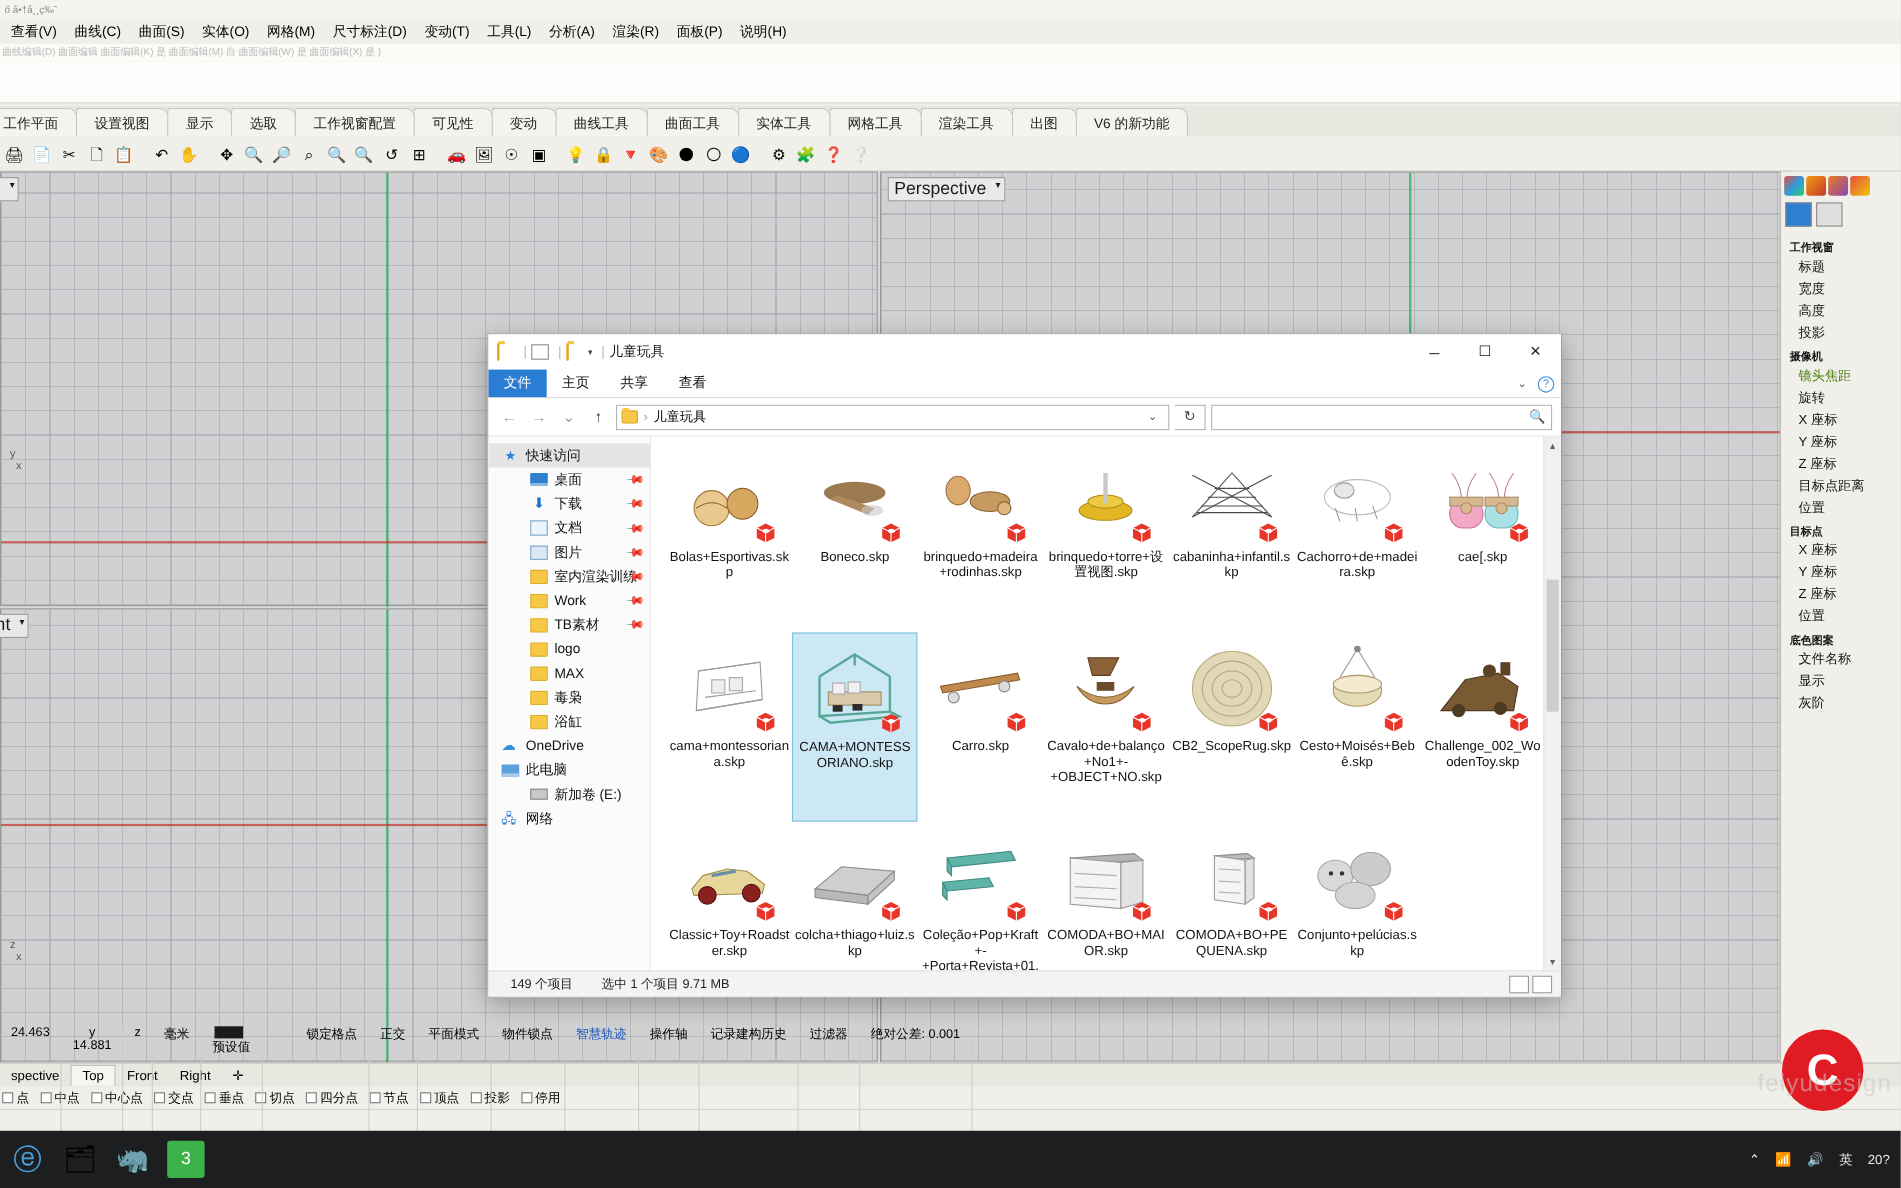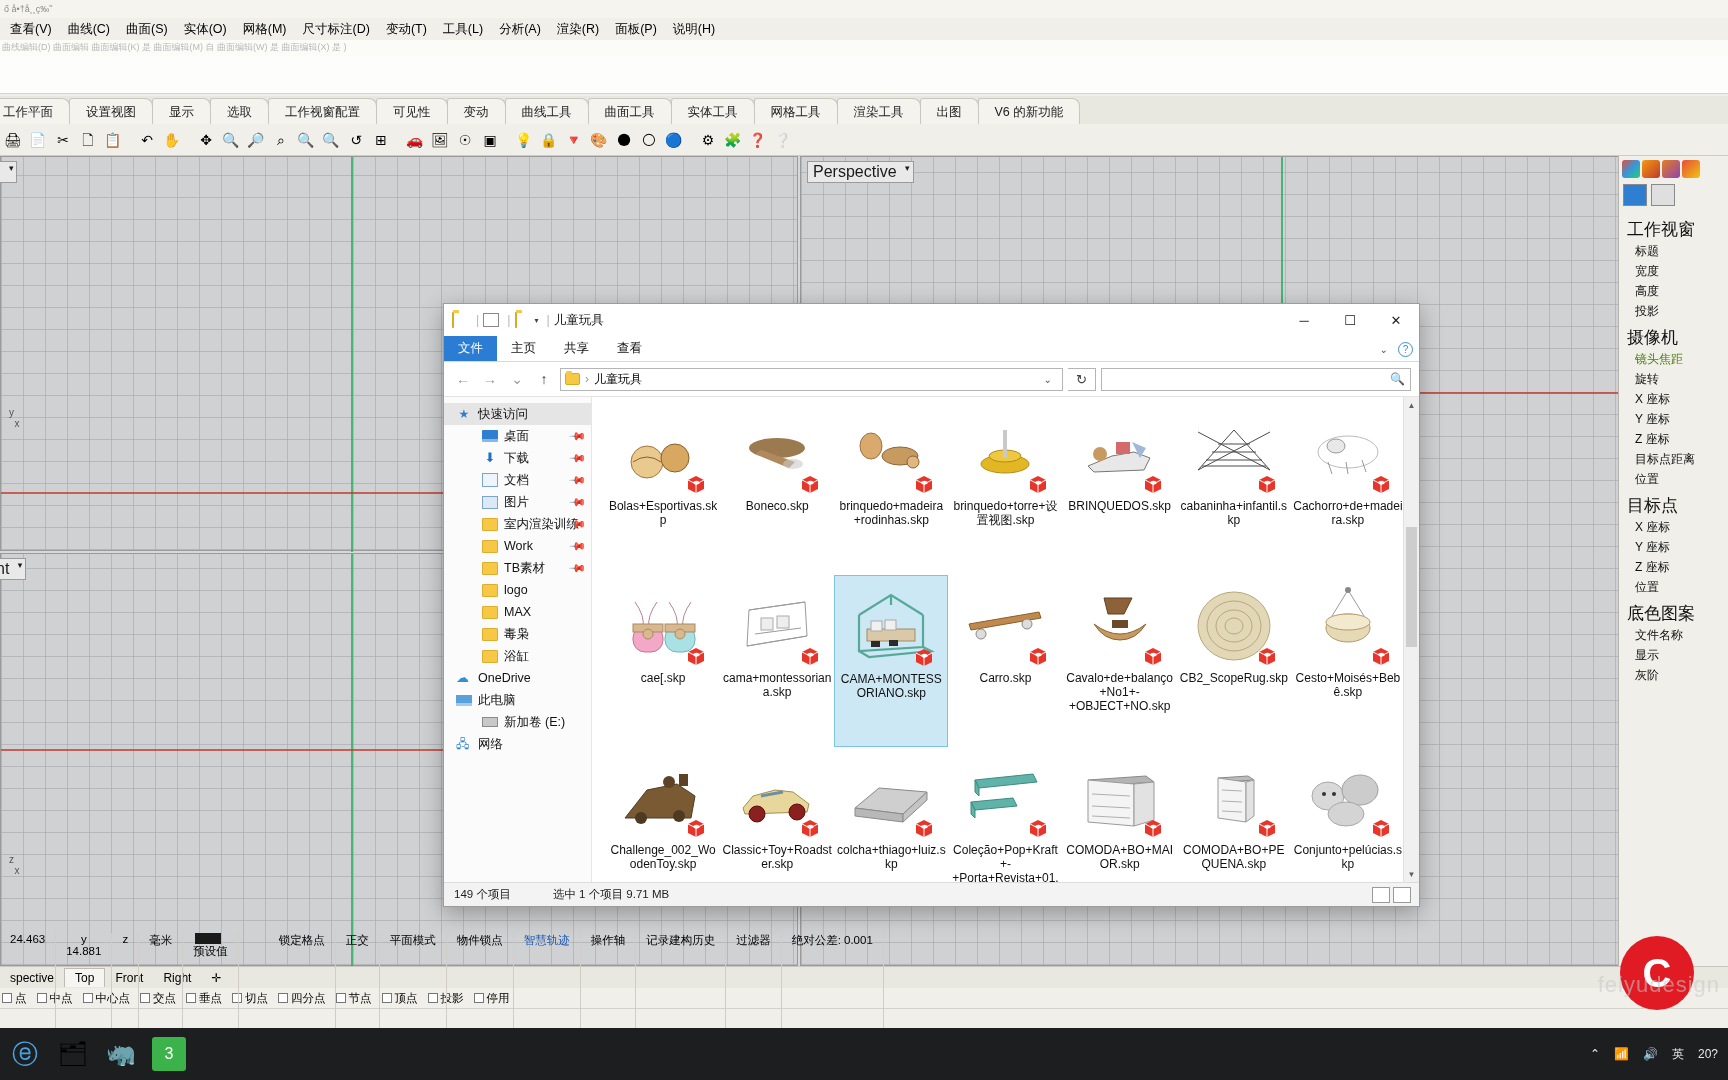--- a/index.html
+++ b/index.html
@@ -81,21 +81,21 @@
 
   
   .rh-panel {
     position:absolute; top:156px; right:0; width:110px; height:810px;
     background:#f0efe9; border-left:1px solid #b5b3ab;
   }
   .rh-panel-icons { display:flex; gap:2px; padding:4px 3px; align-items:center; }
   .rh-panel-icons i { width:18px; height:18px; border-radius:3px; display:inline-block; }
   .rh-panel-row2 { display:flex; gap:4px; padding:2px 4px 6px 4px; }
   .rh-panel-row2 i { width:24px; height:22px; border:1px solid #8a8a8a; background:#dfdfdf; display:inline-block; }
-  .rh-panel h4 { margin:6px 0 2px 8px; font-size:17px; font-weight:400; color:#111; }
+  .rh-panel h4 { margin:6px 0 2px 8px; font-size:10px; font-weight:700; color:#111; }
   .rh-prop { font-size:12px; color:#111; margin:0 0 3px 16px; }
   .rh-prop.dim { color:#4d7c0f; }
 
   
   .rh-viewtabs {
     position:absolute; top:966px; left:0; width:1728px; height:22px;
     background:#e8e7e0; display:flex; align-items:center; font-size:12px;
     border-top:1px solid #c8c6be;
   }
   .rh-viewtabs span { padding:2px 10px; }
@@ -218,21 +218,21 @@
     position:absolute; right:0; top:0; width:16px; height:100%;
     background:#f0f0f0; border-left:1px solid #e0e0e0;
   }
   .ex-scroll .up, .ex-scroll .down { height:16px; display:flex; align-items:center; justify-content:center;
       font-size:8px; color:#606060; }
   .ex-scroll .down { position:absolute; bottom:0; left:0; right:0; }
   .ex-scroll .thumbbar { position:absolute; left:2px; right:2px; top:130px; height:120px; background:#cdcdcd; }
 
   .ex-status {
     height:24px; background:#f3f3f3; border-top:1px solid #dcdcdc;
-    display:flex; align-items:center; font-size:11.5px; color:#222; gap:42px; padding-left:10px;text-align:center;
+    display:flex; align-items:center; font-size:11.5px; color:#222; gap:26px; padding-left:20px;text-align:center;
   }
   .ex-status .views { margin-left:auto; display:flex; gap:3px; padding-right:8px; }
   .ex-status .views i { width:18px; height:16px; border:1px solid #9a9a9a; display:inline-block; background:#fff; }
 </style>
 </head>
 <body>
 
 <div id="rhino">
 
   <div class="rh-titlebar">ő å•†å¸¸ç‰˜</div>
@@ -655,39 +655,20 @@
                   <path d="M11 11 L11 20" stroke="#fff" stroke-width="1"></path>
                   <path d="M8 9 q5-3 7 1 q-3 3 -6 1" fill="#fff"></path>
                 </svg>
               </span>
             </div>
             <div class="fname">brinquedo+torre+设置视图.skp</div>
           </div>
           <div class="cell">
             <div class="thumb">
               <svg width="92" height="82" viewBox="0 0 92 82">
-                <path d="M14 54 L38 44 L60 40 L76 46 L70 58 L20 60Z" fill="#e8e8e8" stroke="#777"></path>
-                <circle cx="26" cy="42" r="7" fill="#c79a5f"></circle>
-                <rect x="42" y="30" width="14" height="12" fill="#d46a6a"></rect>
-                <path d="M58 30 l14 6 -6 10z" fill="#9fb8d8"></path>
-              </svg>
-              <span class="skp">
-                <svg width="22" height="22" viewBox="0 0 22 22">
-                  <path d="M3 7 L11 3 L19 7 L19 16 L11 20 L3 16Z" fill="#e8352a"></path>
-                  <path d="M3 7 L11 11 L19 7" fill="none" stroke="#fff" stroke-width="1"></path>
-                  <path d="M11 11 L11 20" stroke="#fff" stroke-width="1"></path>
-                  <path d="M8 9 q5-3 7 1 q-3 3 -6 1" fill="#fff"></path>
-                </svg>
-              </span>
-            </div>
-            <div class="fname">BRINQUEDOS.skp</div>
-          </div>
-          <div class="cell">
-            <div class="thumb">
-              <svg width="92" height="82" viewBox="0 0 92 82">
                 <g stroke="#4a4a4a" fill="none">
                   <path d="M10 58 L46 18 L82 58"></path>
                   <path d="M14 54 L78 54"></path>
                   <path d="M18 48 L74 48"></path>
                   <path d="M24 40 L68 40"></path>
                   <path d="M30 32 L62 32"></path>
                   <path d="M10 58 L82 20"></path>
                   <path d="M82 58 L10 20"></path>
                 </g>
               </svg>

